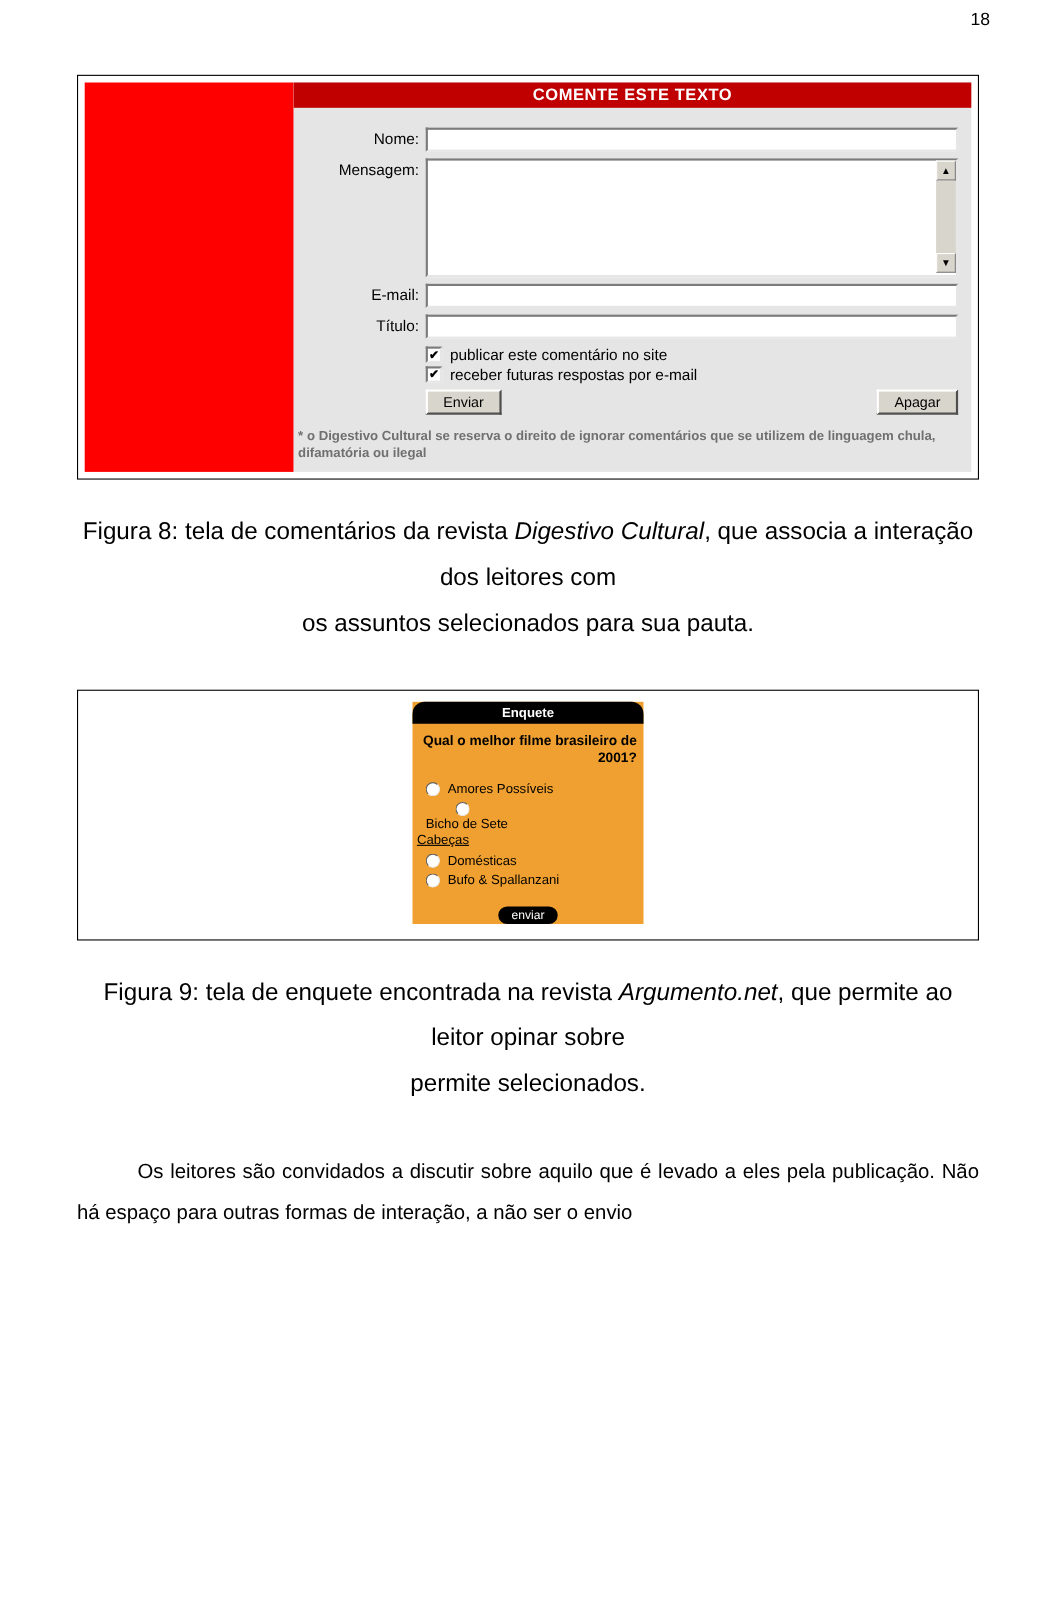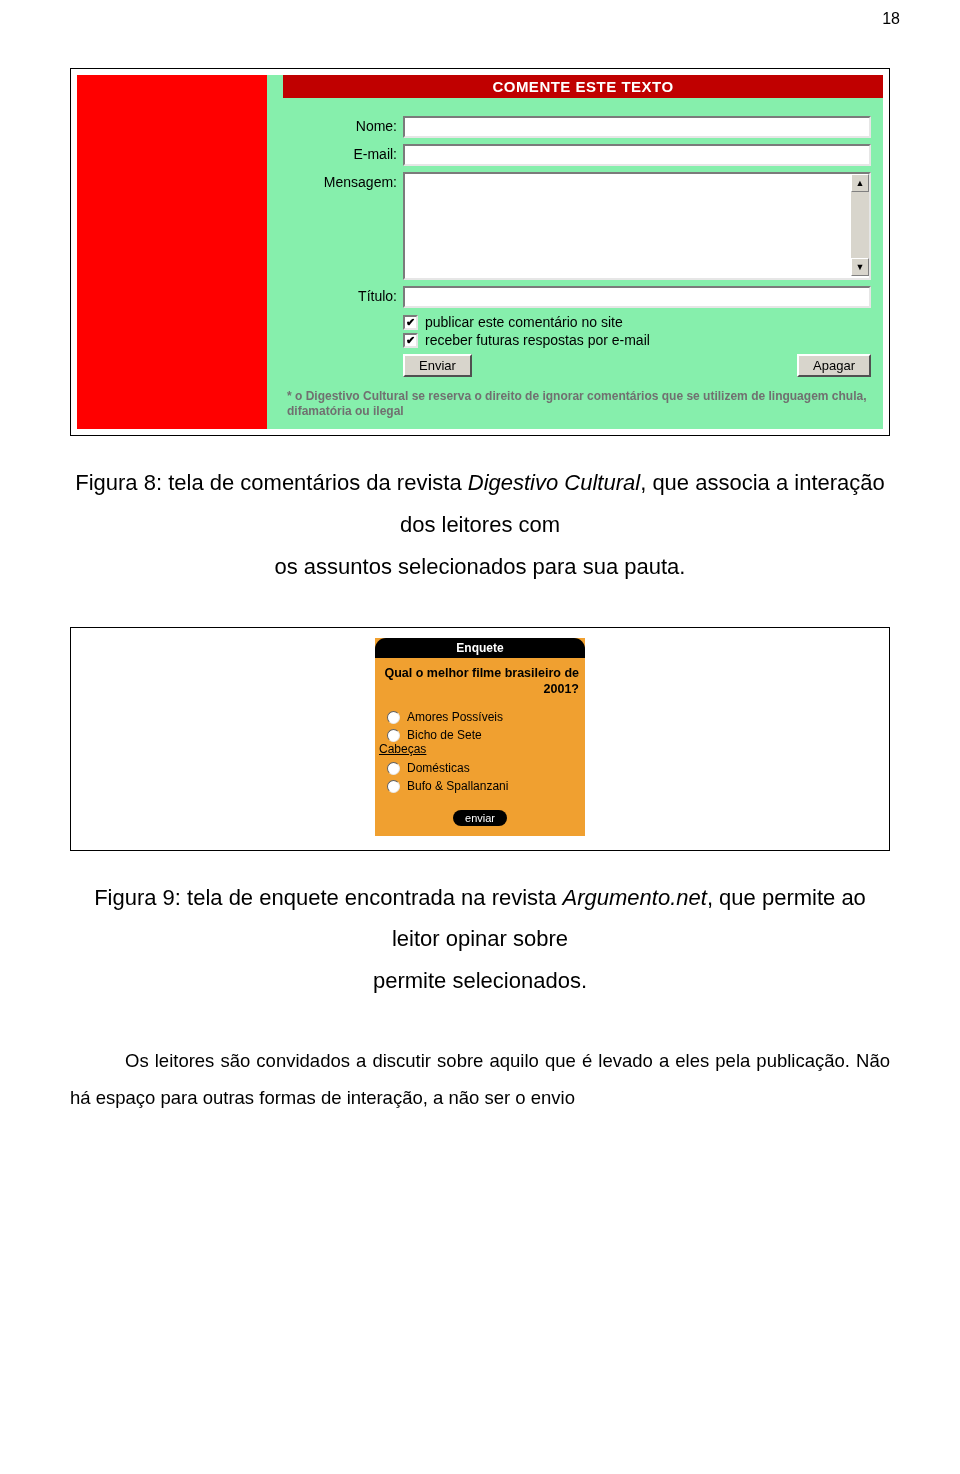--- a/index.html
+++ b/index.html
@@ -24,22 +24,21 @@
     display: flex;
     width: 100%;
   }
   .red-sidebar {
     width: 190px;
     background: #ff0000;
     flex-shrink: 0;
   }
   .comment-main {
     flex: 1;
-    background: #86efac;
-    padding-left: 16px;
+    background: #e5e5e5;
   }
   .comment-header {
     background: #c00000;
     color: #fff;
     font-family: Verdana, Geneva, sans-serif;
     font-weight: bold;
     font-size: 15px;
     text-align: center;
     padding: 3px 0;
     letter-spacing: 0.5px;
@@ -182,21 +181,20 @@
     padding: 10px 0 14px 0;
     display: flex;
     justify-content: center;
   }
   .enquete-widget {
     width: 210px;
     background: #f0a030;
     font-family: Verdana, Geneva, sans-serif;
     font-size: 12.5px;
     color: #000;
-    padding-bottom: 10px;
   }
   .enquete-header {
     background: #000;
     color: #fff;
     font-weight: bold;
     font-size: 12px;
     text-align: center;
     padding: 3px 0;
     border-radius: 11px 11px 0 0;
   }
@@ -269,36 +267,36 @@
     <div class="comment-main">
       <div class="comment-header">COMENTE ESTE TEXTO</div>
       <div class="form-area">
 
         <div class="form-row">
           <div class="form-label">Nome:</div>
           <input class="text-input" type="text" style="">
         </div>
 
         <div class="form-row">
-          <div class="form-label">E-mail:</div>
-          <input class="text-input" type="text" style="">
-        </div>
-
-        <div class="form-row">
           <div class="form-label">Mensagem:</div>
           <div class="textarea-wrap">
             <div class="textarea-input"></div>
             <div class="scroll-track">
               <div class="scroll-btn">▲</div>
               <div class="scroll-btn">▼</div>
             </div>
           </div>
         </div>
 
         <div class="form-row">
+          <div class="form-label">E-mail:</div>
+          <input class="text-input" type="text" style="">
+        </div>
+
+        <div class="form-row">
           <div class="form-label">Título:</div>
           <input class="text-input" type="text" style="">
         </div>
 
         <div class="check-row">
           <div class="checkbox">✔</div>
           <span>publicar este comentário no site</span>
         </div>
         <div class="check-row">
           <div class="checkbox">✔</div>
@@ -327,21 +325,21 @@
     <div class="enquete-header">Enquete</div>
     <div class="enquete-question">Qual o melhor filme brasileiro de 2001?</div>
     <div class="enquete-options">
 
       <div class="enq-row">
         <div class="radio"></div>
         <span>Amores Possíveis</span>
       </div>
 
       <div class="enq-row wrap">
-        <span class="radio-wrap" style="display:flex;align-items:center;">
+        <span class="radio-wrap" style="display:flex;align-items:center;flex-direction:column;">
           <div class="radio"></div>
           <span>Bicho de Sete</span>
         </span>
         <span class="wrapped-text">Cabeças</span>
       </div>
 
       <div class="enq-row">
         <div class="radio"></div>
         <span>Domésticas</span>
       </div>

